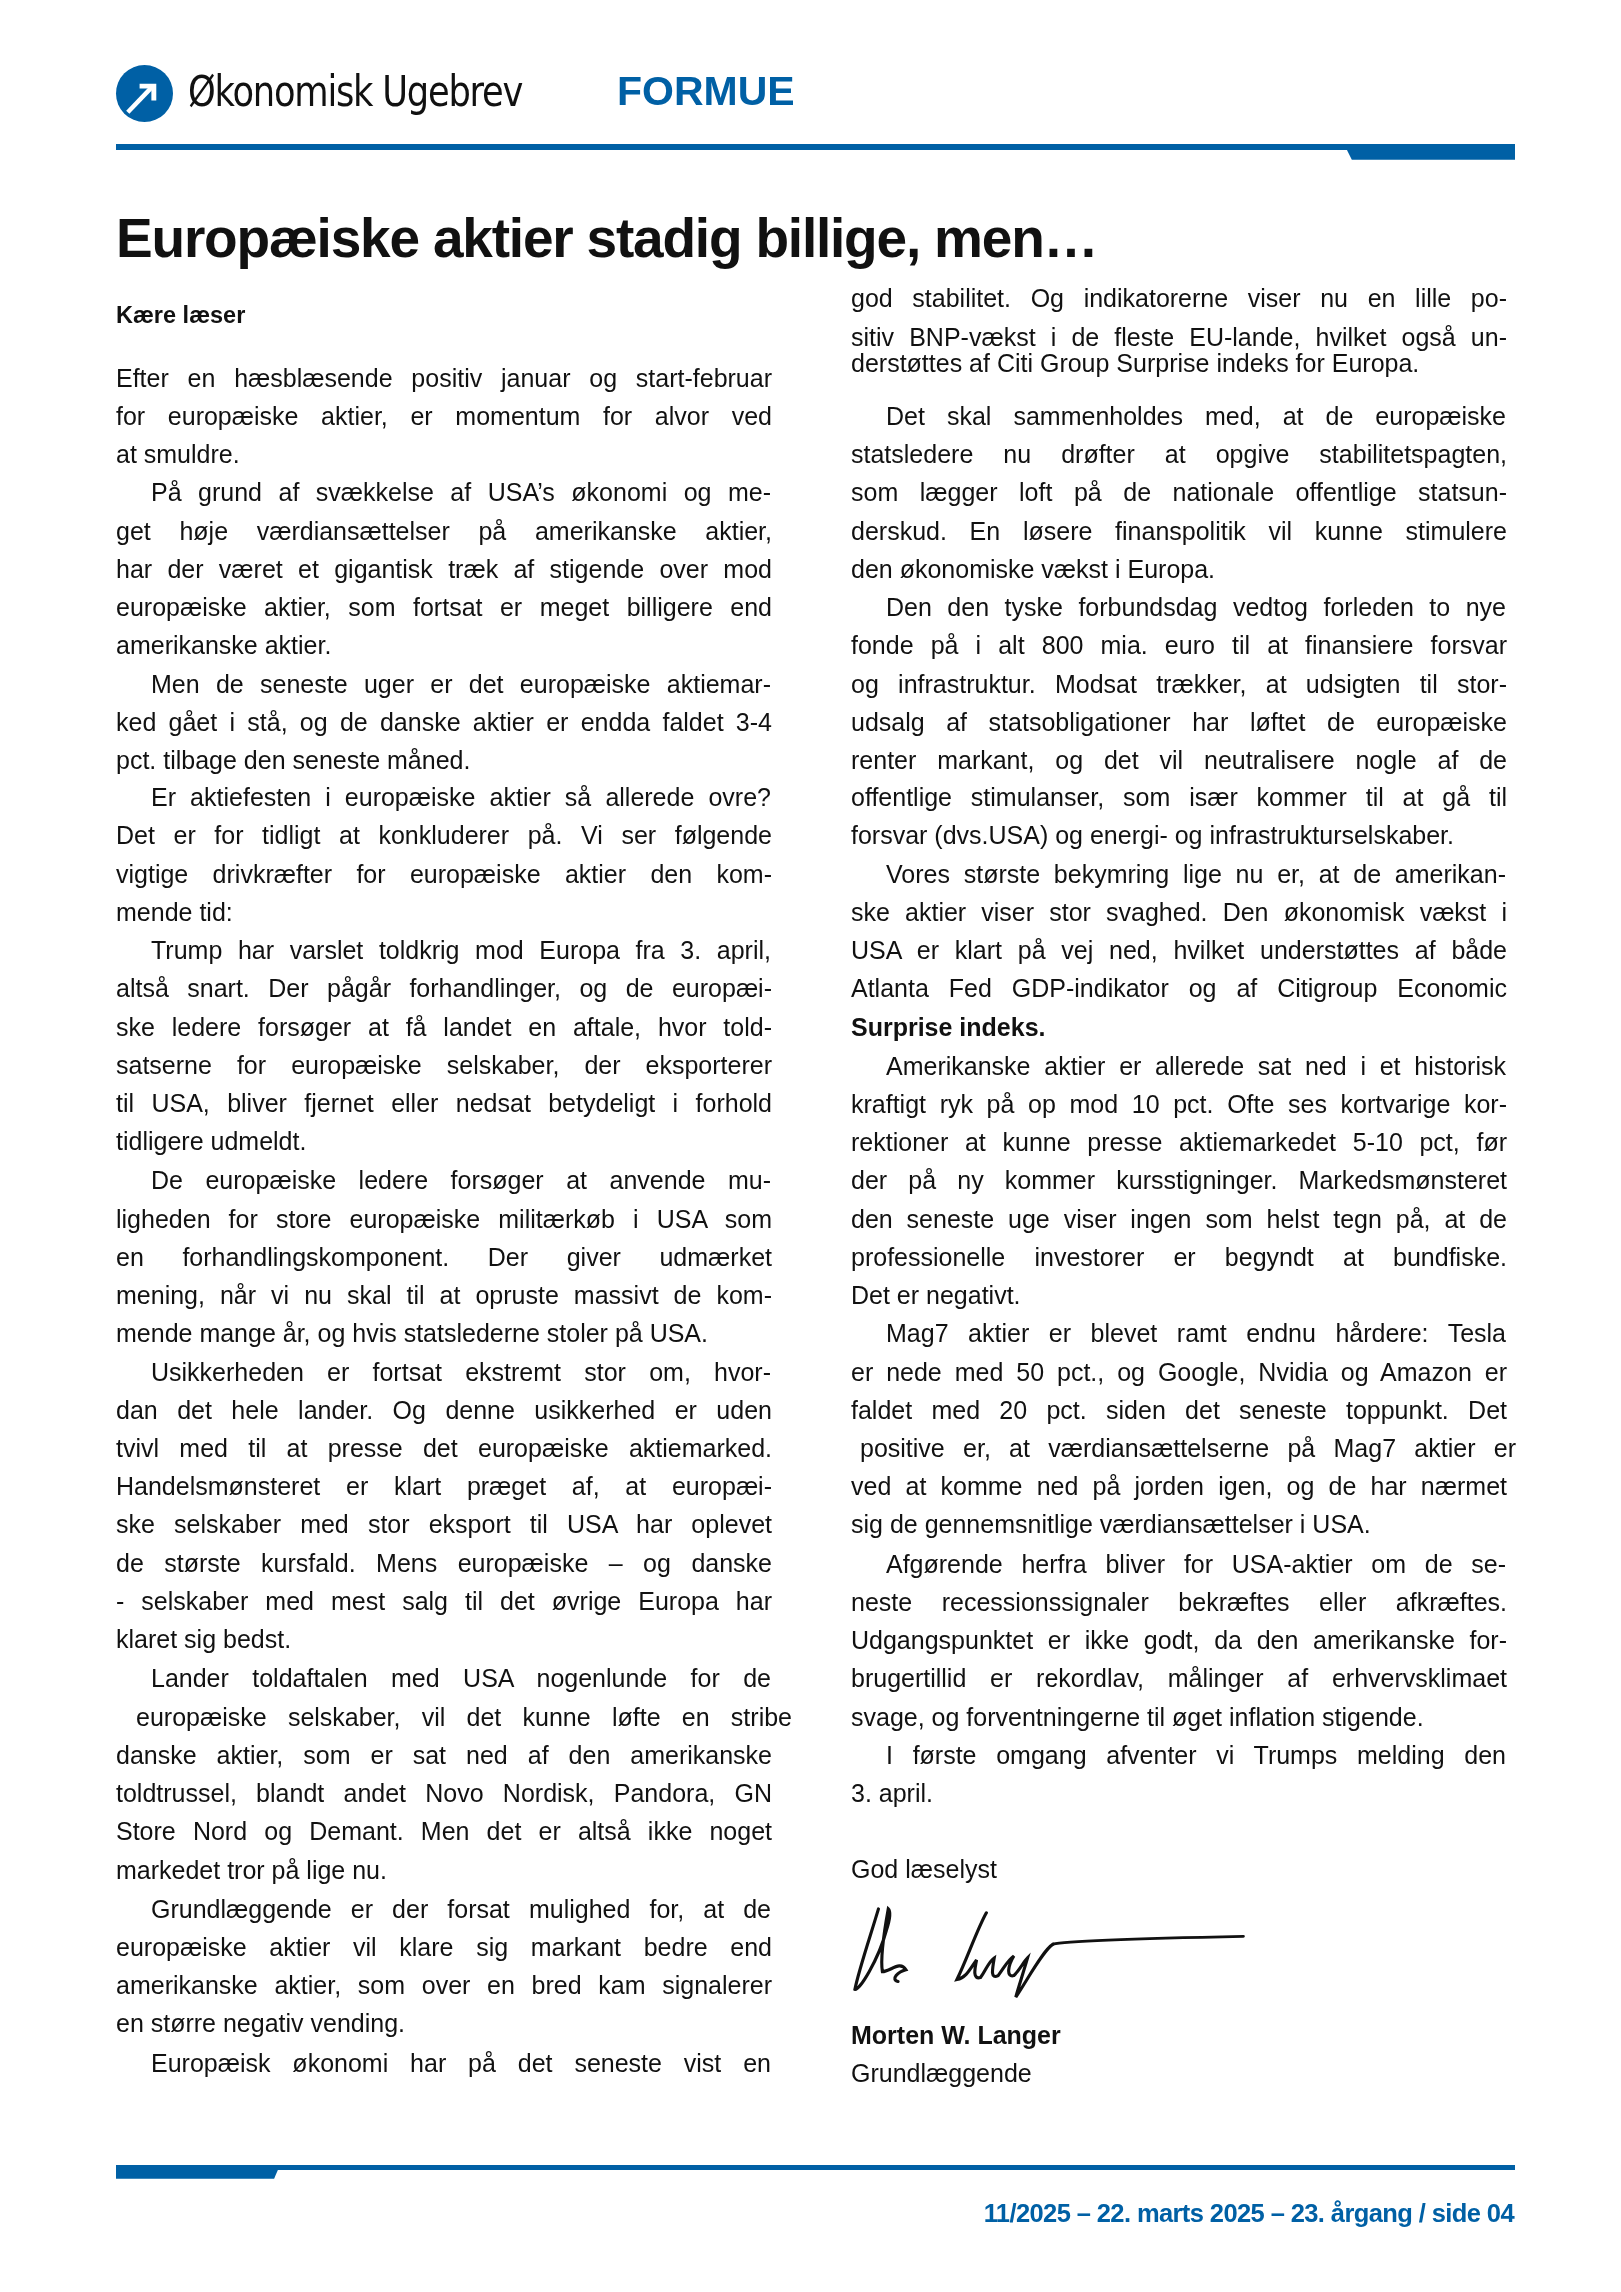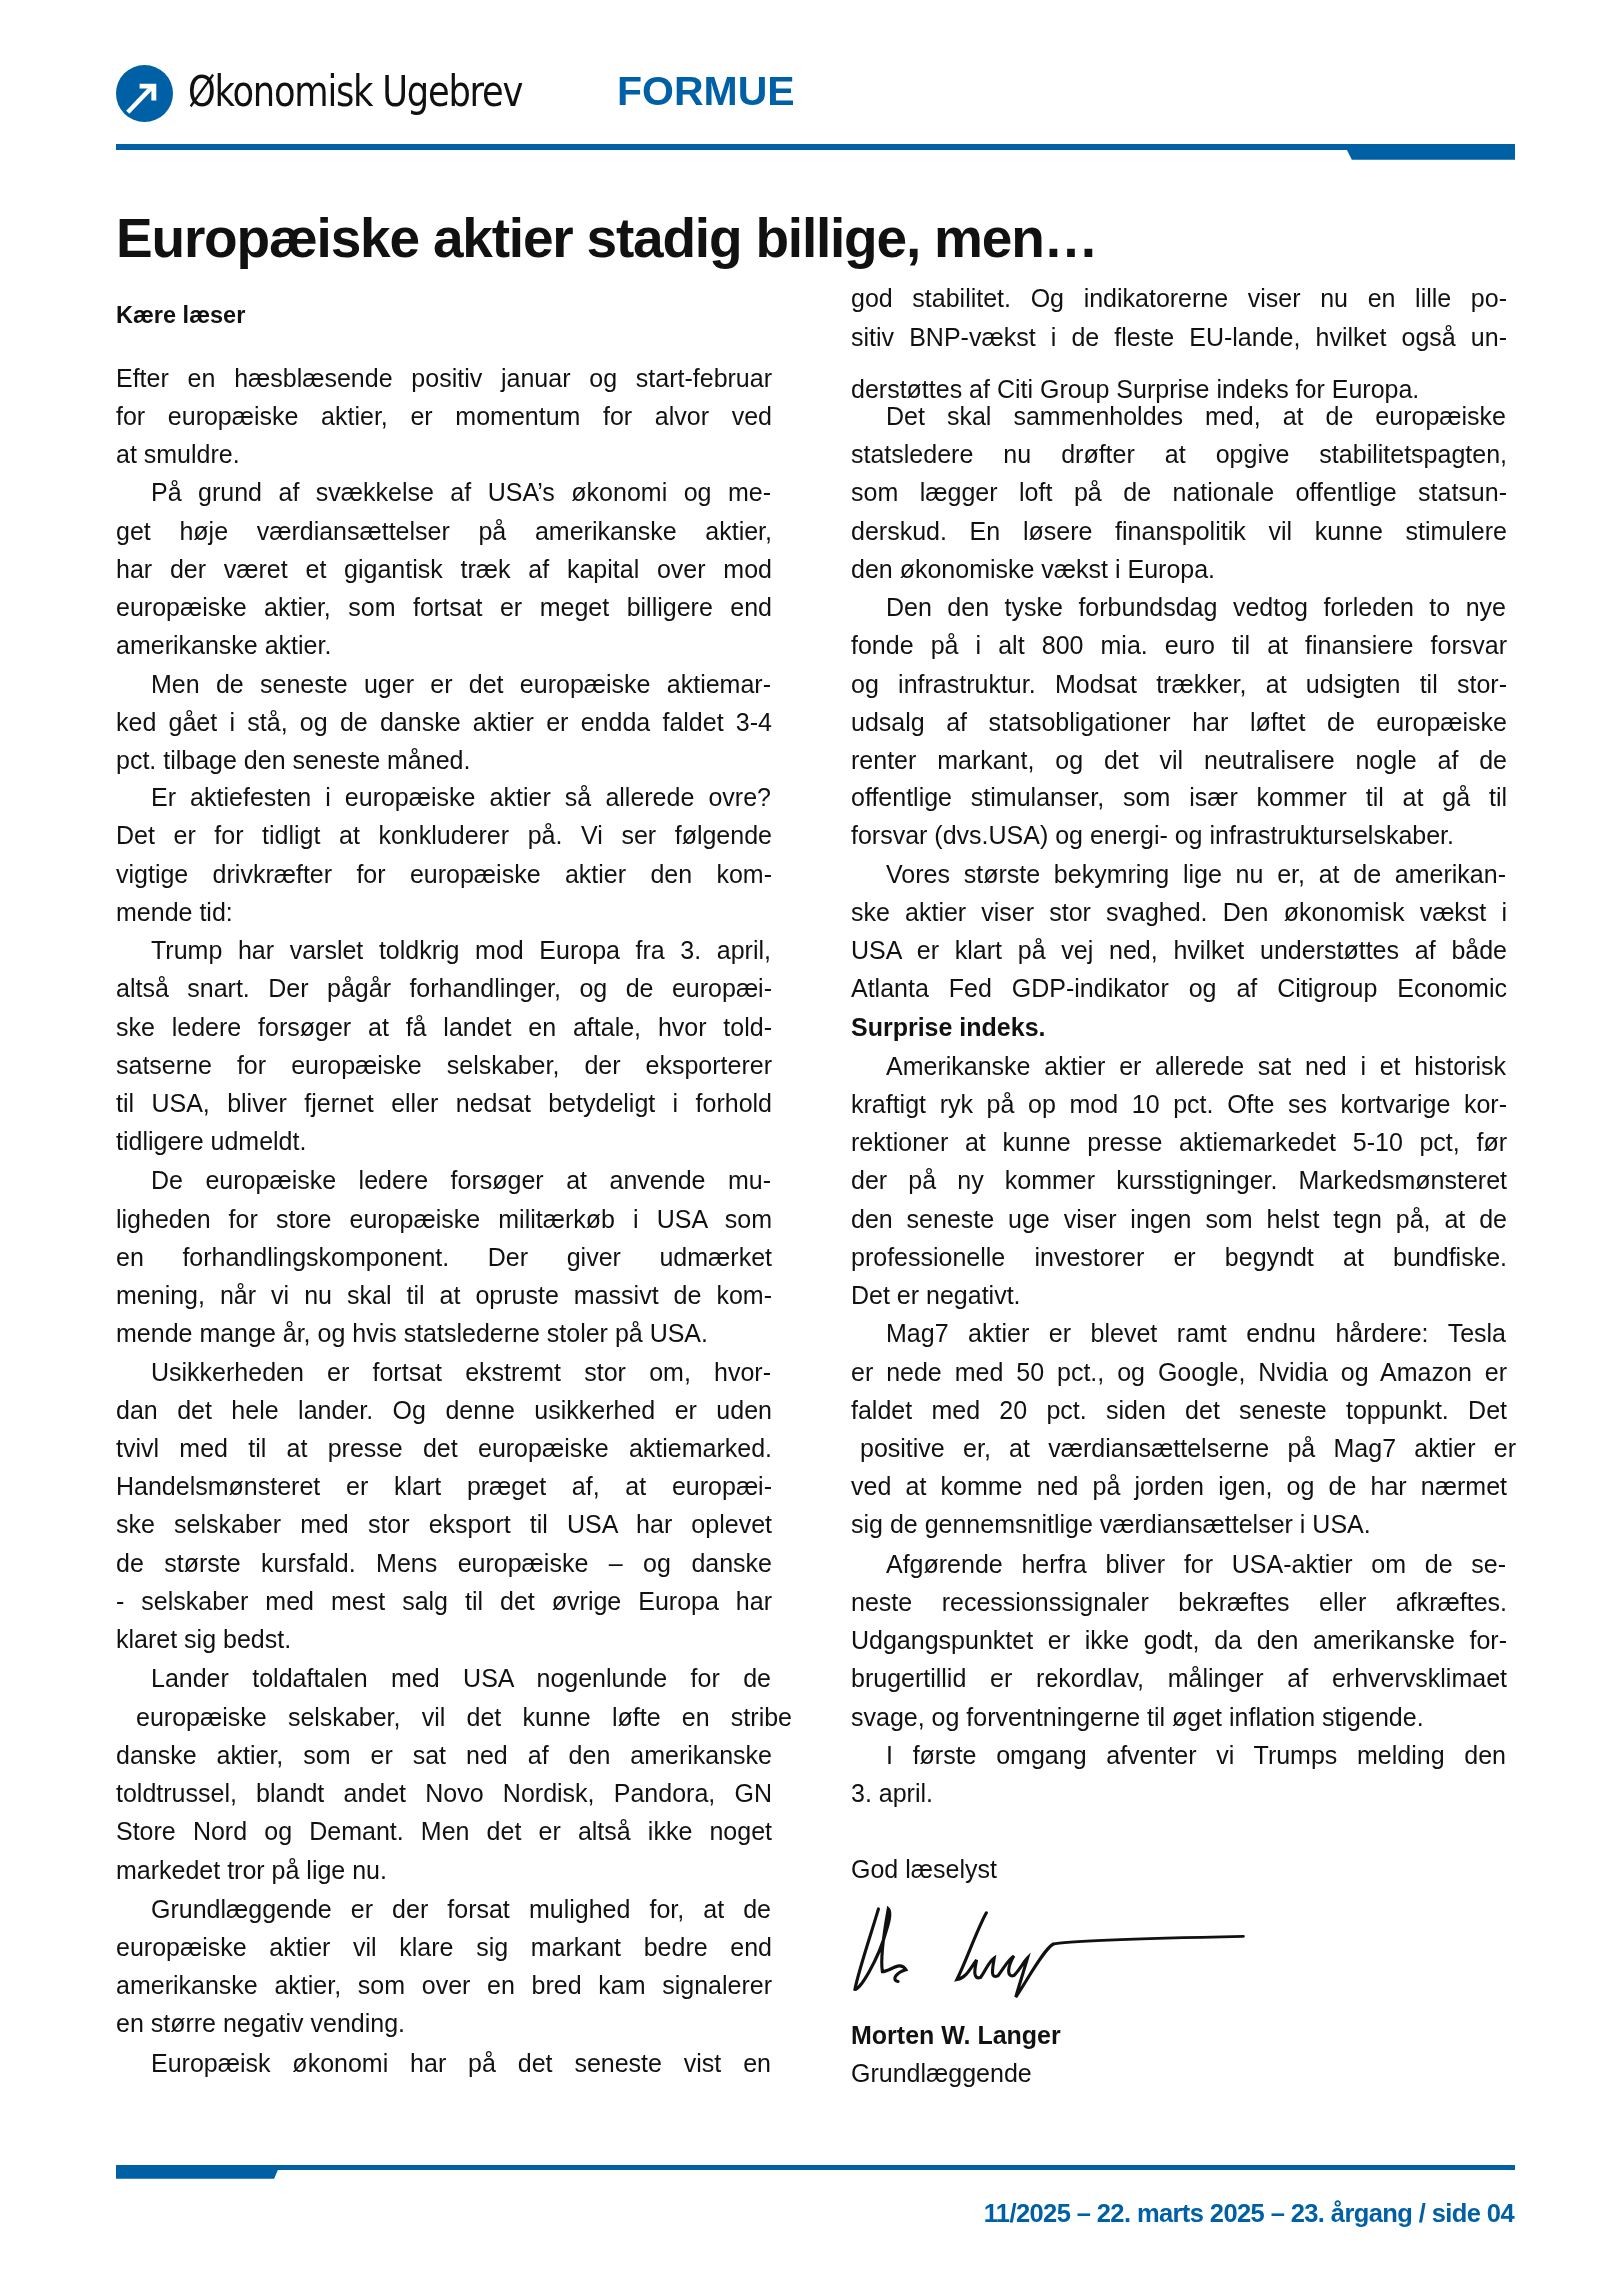--- a/index.html
+++ b/index.html
@@ -42,21 +42,21 @@
 
 <div class="abs title">Europæiske aktier stadig billige, men…</div>
 <div class="abs salutation">Kære læser</div>
 
 <div class="col col-left" id="colLeft">
     <div class="ln" style="top: 360px;">Efter en hæsblæsende positiv januar og start-februar</div>
     <div class="ln" style="top: 398px;">for europæiske aktier, er momentum for alvor ved</div>
     <div class="ln last" style="top: 436px;">at smuldre.</div>
     <div class="ln ind" style="top: 474px;">På grund af svækkelse af USA’s økonomi og me-</div>
     <div class="ln" style="top: 513px;">get høje værdiansættelser på amerikanske aktier,</div>
-    <div class="ln" style="top: 551px;">har der været et gigantisk træk af kapital over mod</div>
+    <div class="ln" style="top: 551px;">har der været et gigantisk træk af stigende over mod</div>
     <div class="ln" style="top: 589px;">europæiske aktier, som fortsat er meget billigere end</div>
     <div class="ln last" style="top: 627px;">amerikanske aktier.</div>
     <div class="ln ind" style="top: 666px;">Men de seneste uger er det europæiske aktiemar-</div>
     <div class="ln" style="top: 704px;">ked gået i stå, og de danske aktier er endda faldet 3-4</div>
     <div class="ln last" style="top: 742px;">pct. tilbage den seneste måned.</div>
     <div class="ln ind" style="top: 779px;">Er aktiefesten i europæiske aktier så allerede ovre?</div>
     <div class="ln" style="top: 817px;">Det er for tidligt at konkluderer på. Vi ser følgende</div>
     <div class="ln" style="top: 856px;">vigtige drivkræfter for europæiske aktier den kom-</div>
     <div class="ln last" style="top: 894px;">mende tid:</div>
     <div class="ln ind" style="top: 932px;">Trump har varslet toldkrig mod Europa fra 3. april,</div>
@@ -86,21 +86,21 @@
     <div class="ln last" style="top: 1852px;">markedet tror på lige nu.</div>
     <div class="ln ind" style="top: 1891px;">Grundlæggende er der forsat mulighed for, at de</div>
     <div class="ln" style="top: 1929px;">europæiske aktier vil klare sig markant bedre end</div>
     <div class="ln" style="top: 1967px;">amerikanske aktier, som over en bred kam signalerer</div>
     <div class="ln last" style="top: 2005px;">en større negativ vending.</div>
     <div class="ln ind" style="top: 2045px;">Europæisk økonomi har på det seneste vist en</div>
   </div>
 <div class="col col-right" id="colRight">
     <div class="ln" style="top: 280px;">god stabilitet. Og indikatorerne viser nu en lille po-</div>
     <div class="ln" style="top: 319px;">sitiv BNP-vækst i de fleste EU-lande, hvilket også un-</div>
-    <div class="ln last" style="top: 371px;">derstøttes af Citi Group Surprise indeks for Europa.</div>
+    <div class="ln last" style="top: 345px;">derstøttes af Citi Group Surprise indeks for Europa.</div>
     <div class="ln ind" style="top: 398px;">Det skal sammenholdes med, at de europæiske</div>
     <div class="ln" style="top: 436px;">statsledere nu drøfter at opgive stabilitetspagten,</div>
     <div class="ln" style="top: 474px;">som lægger loft på de nationale offentlige statsun-</div>
     <div class="ln" style="top: 513px;">derskud. En løsere finanspolitik vil kunne stimulere</div>
     <div class="ln last" style="top: 551px;">den økonomiske vækst i Europa.</div>
     <div class="ln ind" style="top: 589px;">Den den tyske forbundsdag vedtog forleden to nye</div>
     <div class="ln" style="top: 627px;">fonde på i alt 800 mia. euro til at finansiere forsvar</div>
     <div class="ln" style="top: 666px;">og infrastruktur. Modsat trækker, at udsigten til stor-</div>
     <div class="ln" style="top: 704px;">udsalg af statsobligationer har løftet de europæiske</div>
     <div class="ln" style="top: 742px;">renter markant, og det vil neutralisere nogle af de</div>

